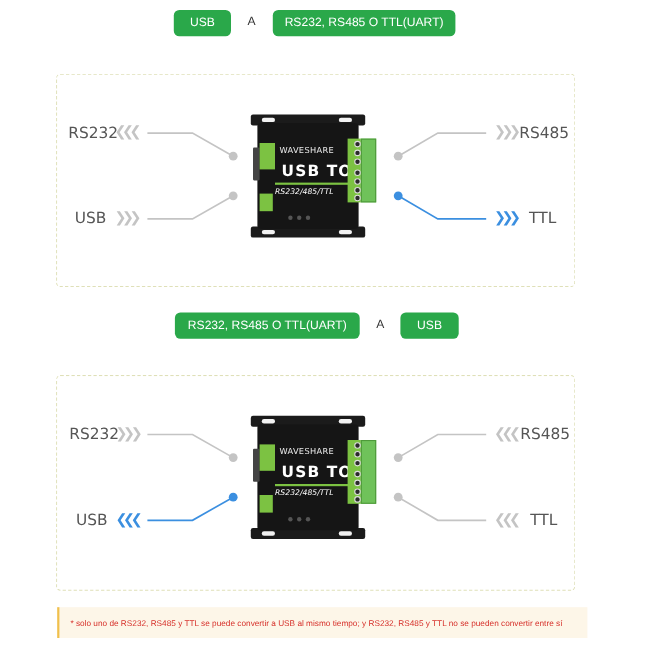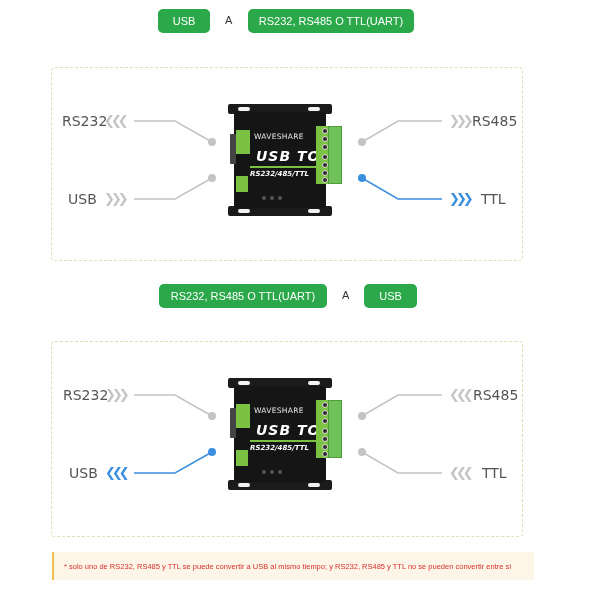--- a/index.html
+++ b/index.html
@@ -51,29 +51,29 @@
   .dev-flange .slot {
     position: absolute; top: 3px; width: 12px; height: 4px;
     background: #f2f2f2; border-radius: 2px;
   }
   .dev-brand {
     position: absolute; left: 26px; top: 28px; font-size: 7.5px; color: #e8e8e8;
     letter-spacing: 0.3px; font-family: "DejaVu Sans", sans-serif;
   }
   .dev-title {
     position: absolute; left: 28px; top: 44px; font-size: 14px; color: #fff;
-    font-weight: bold; font-style: italic; letter-spacing: 1px;
+    font-weight: bold; letter-spacing: 1px;
     font-family: "DejaVu Sans", sans-serif;
   }
   .dev-underline {
     position: absolute; left: 22px; top: 62px; width: 68px; height: 2px; background: #7cc242;
   }
   .dev-sub {
     position: absolute; left: 22px; top: 66px; font-size: 7px; color: #fff;
-    font-weight: bold; font-style: italic;
+    font-weight: normal; font-style: italic;
     font-family: "DejaVu Sans", sans-serif;
   }
   .green-tab {
     position: absolute; background: #7cc242;
   }
   .term-block {
     position: absolute; background: #6fc25a; border: 1px solid #4e9a3a;
   }
   .screw {
     position: absolute; width: 6px; height: 6px; border-radius: 50%;

